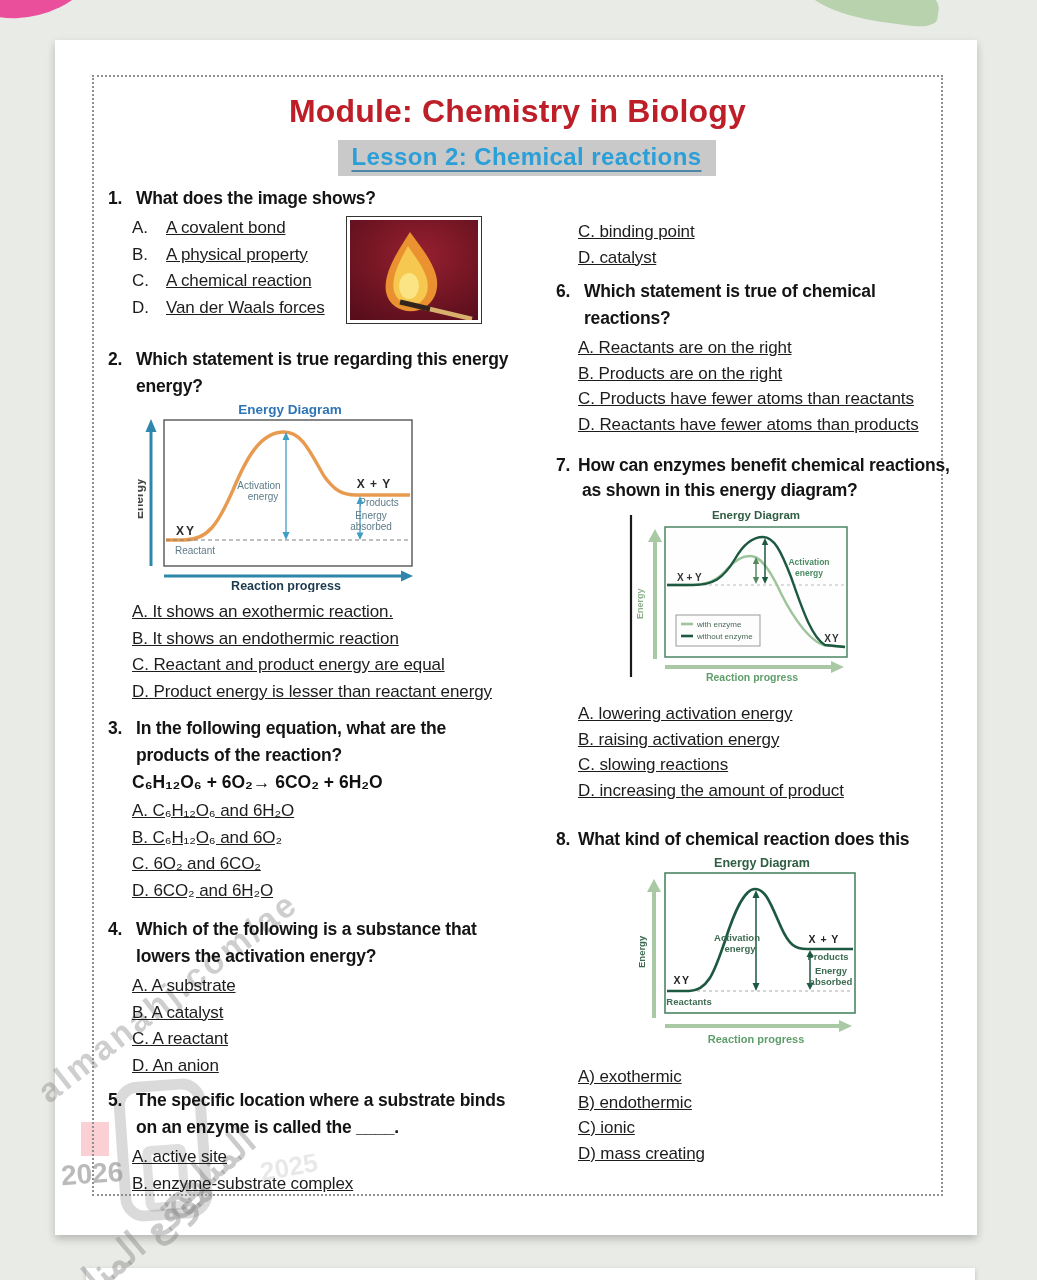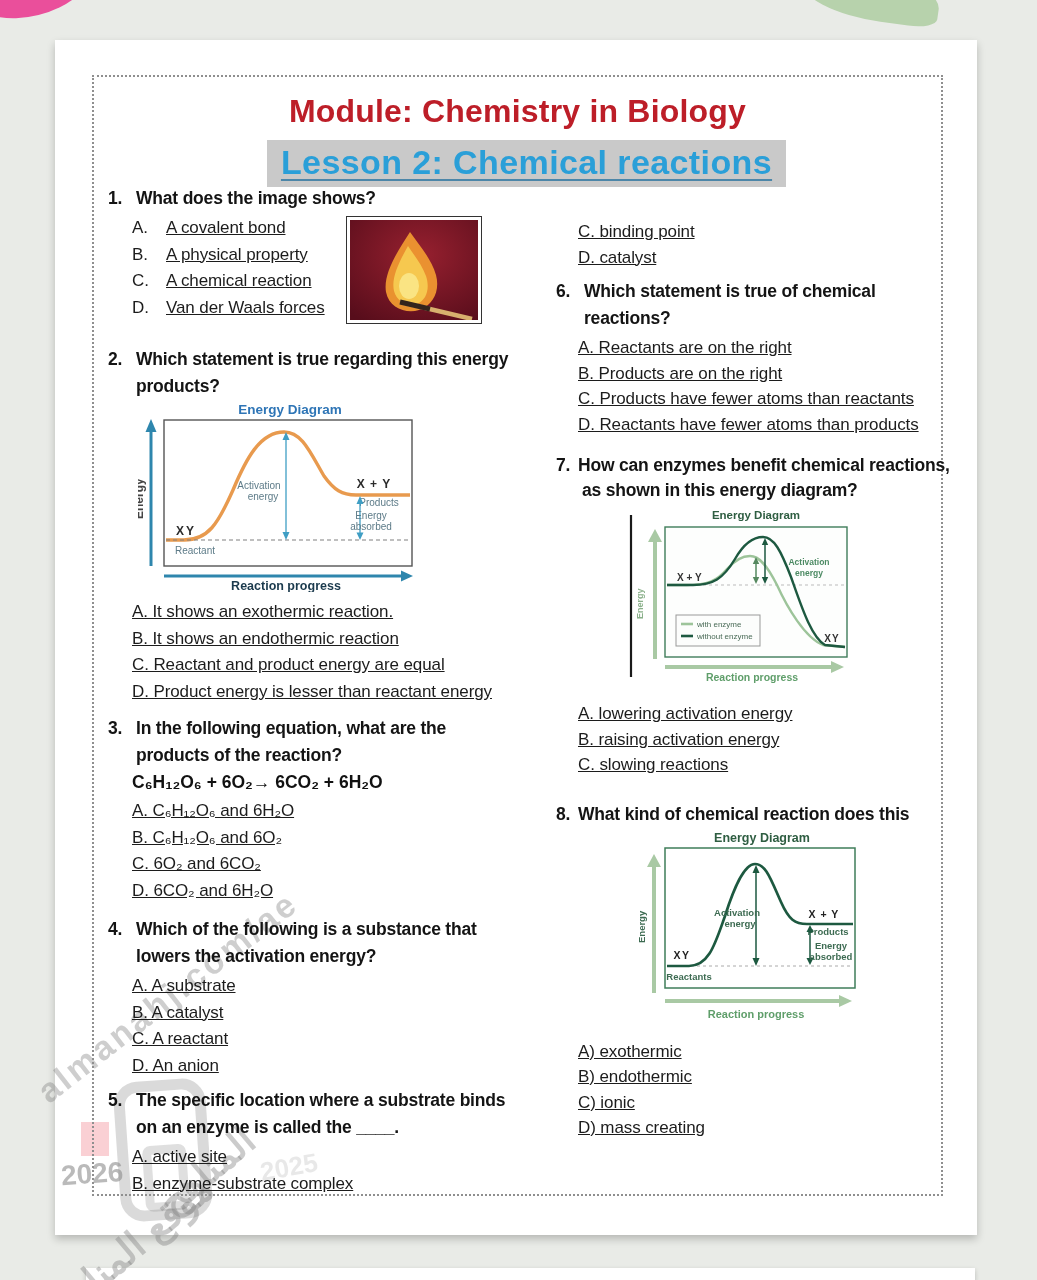--- a/index.html
+++ b/index.html
@@ -13,21 +13,21 @@
   
   .sheet{position:absolute;left:55px;top:40px;width:922px;height:1195px;background:#ffffff;
          box-shadow:0 4px 8px rgba(0,0,0,.22);}
   .next-sheet{position:absolute;left:86px;top:1268px;width:889px;height:14px;background:#ffffff;
               box-shadow:0 2px 5px rgba(0,0,0,.2);}
   
   .frame{position:absolute;left:37px;top:35px;width:847px;height:1117px;border:2px dotted #8f8f8f;z-index:2;}
   
   .h-module{margin:16px 0 8px 0;text-align:center;font-size:32px;font-weight:bold;color:#bd1e28;letter-spacing:.2px;}
   .h-lesson-wrap{text-align:center;margin-top:10px;}
-  .h-lesson{display:inline-block;background:#c9c9c9;color:#2a9fd8;font-size:34px;font-weight:bold;
+  .h-lesson{display:inline-block;background:#c9c9c9;color:#2a9fd8;font-size:24px;font-weight:bold;
             padding:3px 14px 5px 14px;text-decoration:underline;text-decoration-color:#4c86a8;
             text-decoration-thickness:2px;text-underline-offset:5px;letter-spacing:.4px;margin-left:18px;}
   
   .col-left{position:absolute;left:14px;top:108px;width:428px;z-index:2;}
   .col-right{position:absolute;left:462px;top:139px;width:392px;z-index:2;}
   .q-line{display:flex;font-weight:bold;font-size:17.5px;color:#141414;line-height:27px;white-space:nowrap;letter-spacing:-.2px;}
   .q-num{flex:0 0 28px;}
   .q-cont{padding-left:28px;}
   .opts{margin-top:3px;}
   .opt{font-size:17px;color:#1c1c1c;line-height:26.5px;margin-left:24px;white-space:nowrap;letter-spacing:-.1px;text-decoration:underline;}
@@ -117,21 +117,21 @@
               </svg>
             </div>
           </div>
         </div>
 
         <div style="margin-top:22px">
           <div class="q-line">
             <span class="q-num">2.</span>
             <span>Which statement is true regarding this energy</span>
           </div>
-          <div class="q-line q-cont">products?</div>
+          <div class="q-line q-cont">energy?</div>
 
           <div class="diag1-wrap">
             <svg width="282" height="190" viewBox="0 0 282 190">
               <text x="152" y="12" text-anchor="middle" font-size="13.5" font-weight="bold" fill="#2e75b6">Energy Diagram</text>
               <rect x="26" y="18" width="248" height="146" fill="#ffffff" stroke="#555" stroke-width="1.4"></rect>
               <line x1="13" y1="164" x2="13" y2="27" stroke="#2e86ad" stroke-width="3"></line>
               <polygon points="13,17 7.5,30 18.5,30" fill="#2e86ad"></polygon>
               <text transform="translate(5,117) rotate(-90)" font-size="12" font-weight="bold" fill="#444">Energy</text>
               <path d="M28,138 L46,138 C70,138 80,122 95,88 C108,57 122,30 146,30 C164,30 172,50 186,74 C196,88 204,93 218,93 L272,93" fill="none" stroke="#e89a4e" stroke-width="3.4"></path>
               <line x1="28" y1="138" x2="272" y2="138" stroke="#808080" stroke-width="1.2" stroke-dasharray="4,3"></line>
@@ -262,20 +262,21 @@
               <line x1="37" y1="160" x2="206" y2="160" stroke="#a9c9a4" stroke-width="4"></line>
               <polygon points="216,160 203,154 203,166" fill="#a9c9a4"></polygon>
               <text x="124" y="174" text-anchor="middle" font-size="10.5" font-weight="bold" fill="#5f9e6a">Reaction progress</text>
             </svg>
           </div>
 
           <div class="opts" style="margin-top:14px">
             <div class="opt">A. lowering activation energy</div>
             <div class="opt">B. raising activation energy</div>
             <div class="opt">C. slowing reactions</div>
+            <div class="opt">D. increasing the amount of product</div>
           </div>
         </div>
 
         <div style="margin-top:24px">
           <div class="q-line">
             <span class="q-num" style="flex-basis:22px">8.</span>
             <span>What kind of chemical reaction does this</span>
           </div>
 
           <div class="diag3-wrap">

